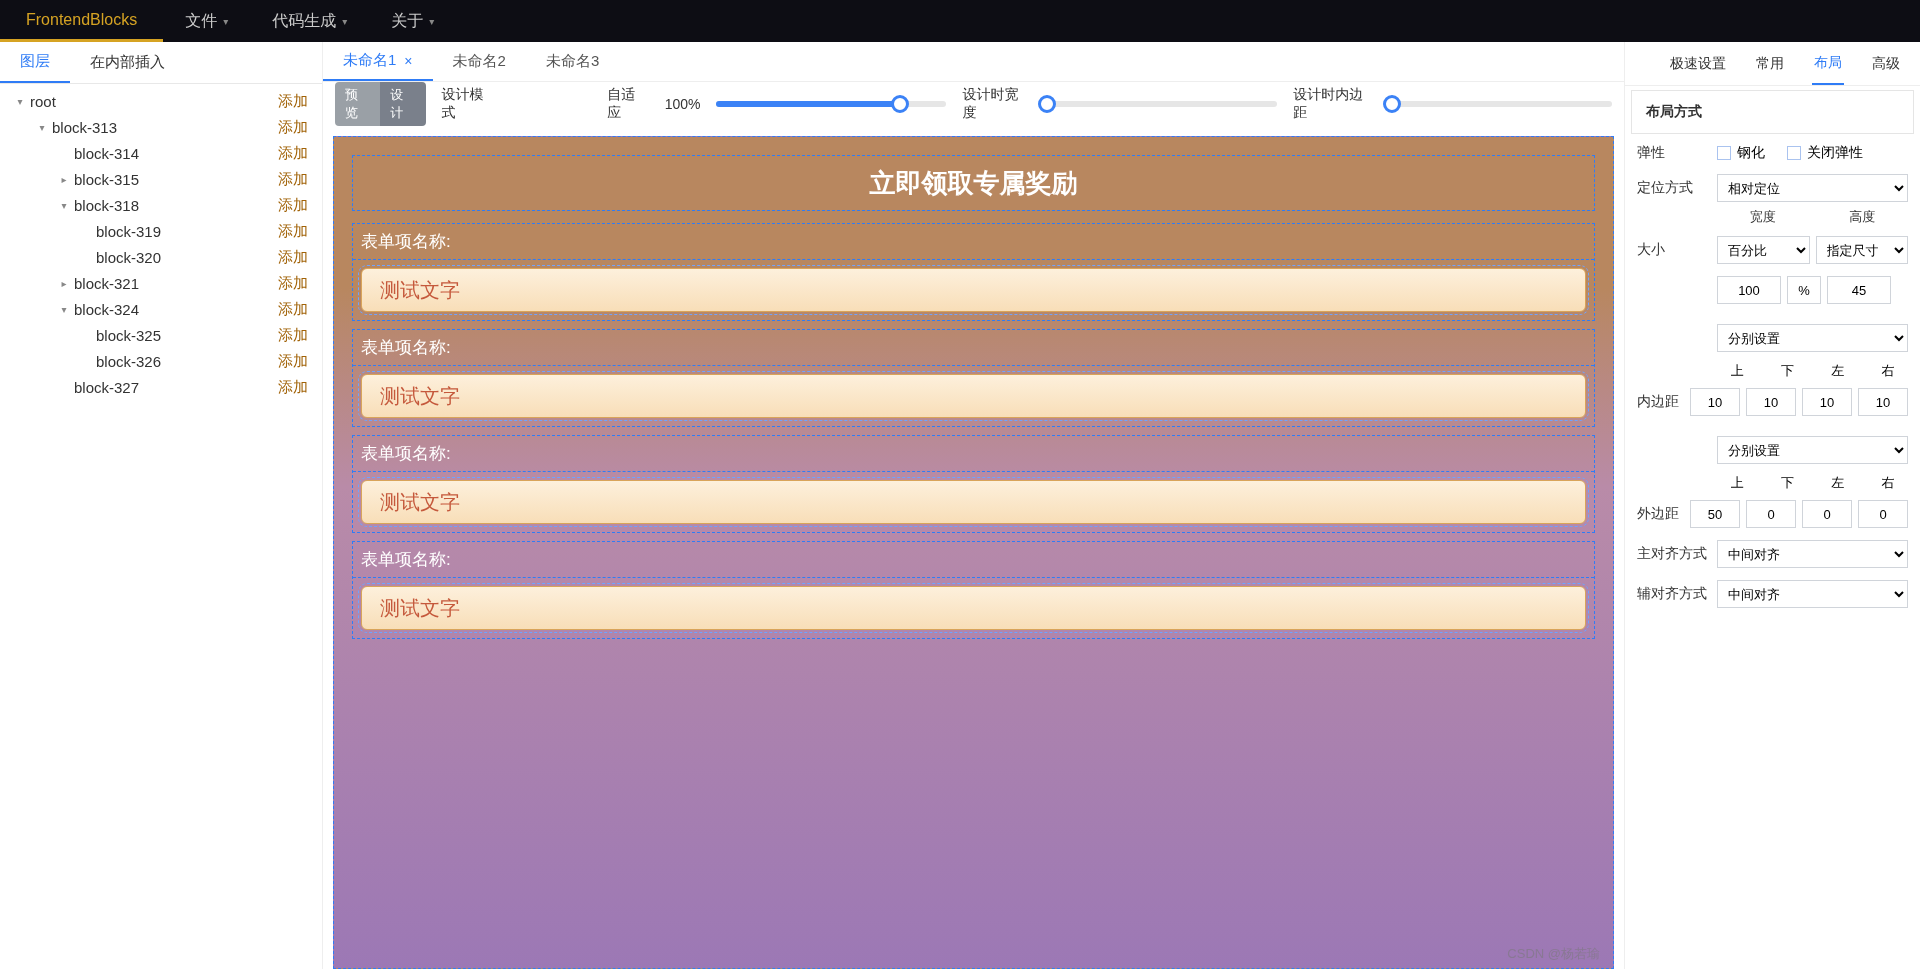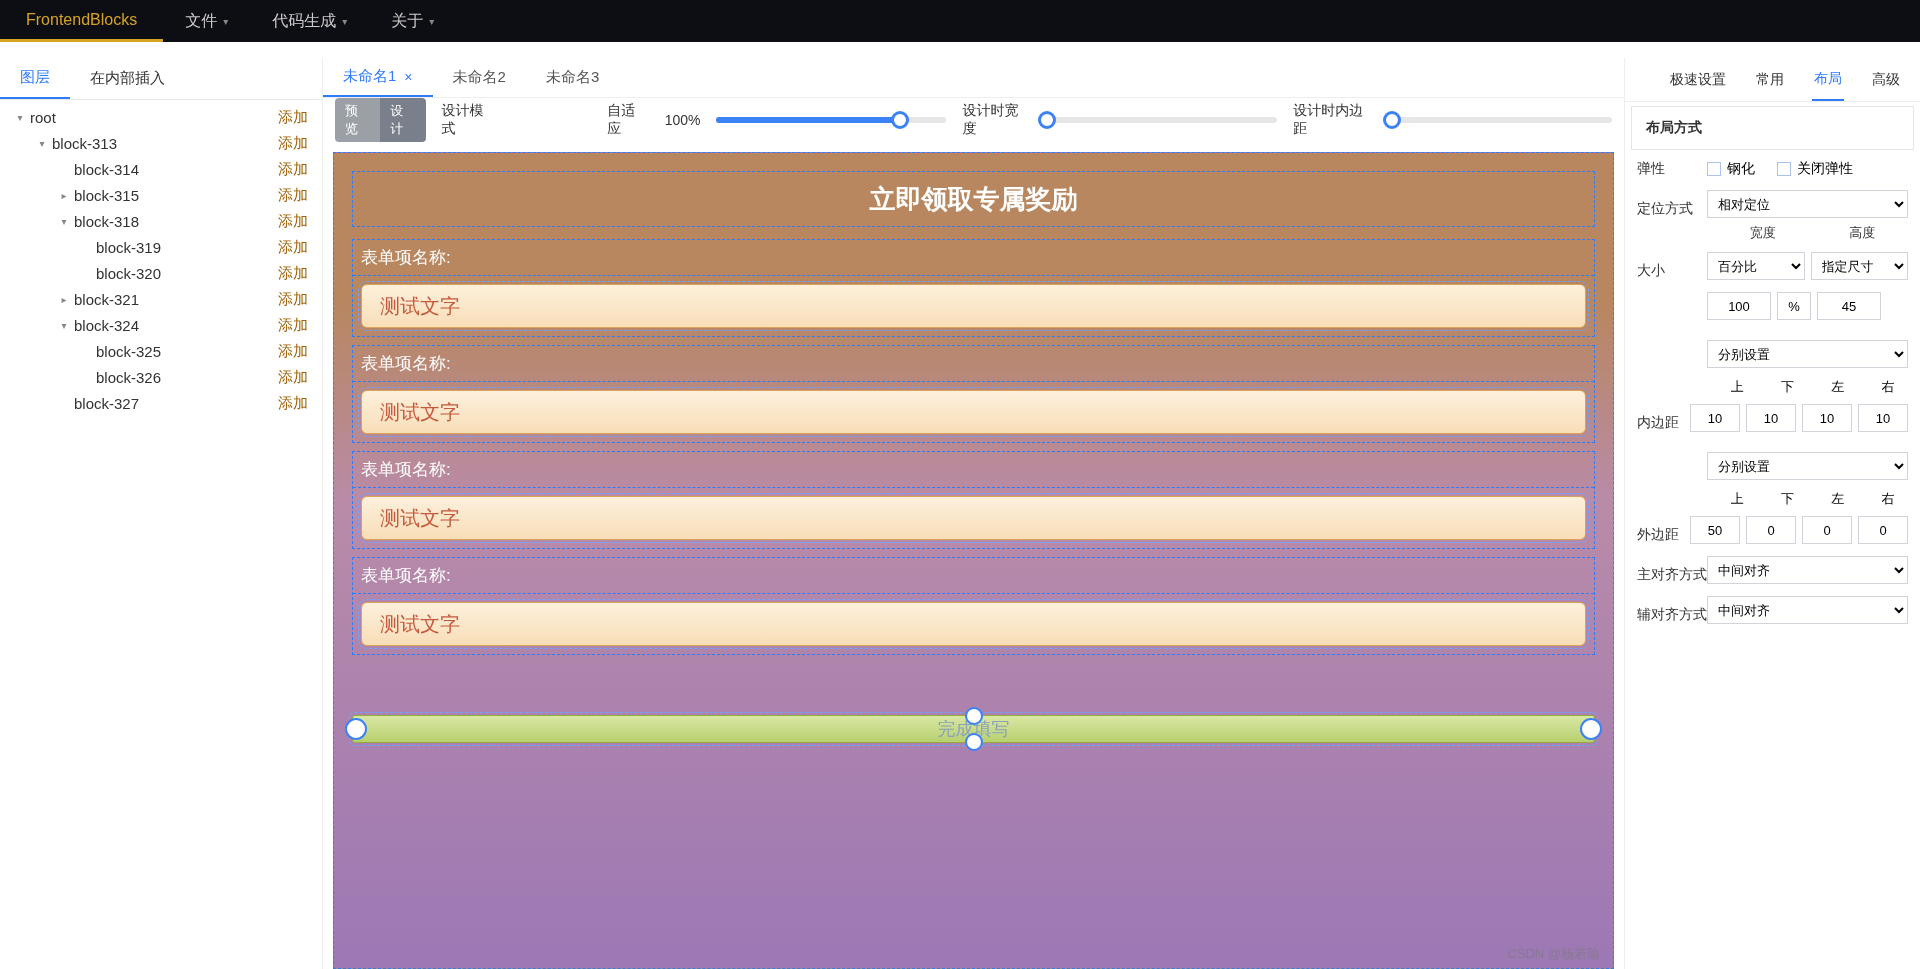--- a/index.html
+++ b/index.html
@@ -6,21 +6,21 @@
 html, body { width: 100%; height: 100%; background: #fff; }
 .app { display: flex; flex-direction: column; width: 1920px; height: 969px; overflow: hidden; }
 
 
 .topbar { height: 42px; background: #0d0d14; display: flex; align-items: stretch; color: #ccc; font-size: 16px; }
 .topbar .logo { color: #d6a323; font-weight: 500; padding: 0 26px; display: flex; align-items: center; border-bottom: 3px solid #d6a323; }
 .topbar .menu-item { padding: 0 22px; display: flex; align-items: center; gap: 6px; cursor: pointer; }
 .topbar .caret { font-size: 10px; color: #888; }
 
 
-.body { flex: 1; display: flex; min-height: 0; margin-top: 16px; }
+.body { flex: 1; display: flex; min-height: 0; }
 
 
 .left { width: 323px; background: #fff; border-right: 1px solid #eee; display: flex; flex-direction: column; font-size: 15px; }
 .left-tabs { display: flex; border-bottom: 1px solid #e8e8e8; height: 42px; }
 .left-tabs .ltab { padding: 0 20px; display: flex; align-items: center; cursor: pointer; color: #333; }
 .left-tabs .ltab.active { color: #2f7cf6; border-bottom: 2px solid #2f7cf6; }
 .tree { flex: 1; overflow: auto; padding-top: 4px; }
 .tree-row { display: flex; align-items: center; justify-content: space-between; height: 26px; font-size: 15px; color: #333; }
 .tree-row .lbl { display: flex; align-items: center; gap: 4px; }
 .tree-row .add { color: #a16207; font-size: 15px; padding-right: 14px; cursor: pointer; }
@@ -60,21 +60,21 @@
 .watermark { position: absolute; right: 14px; bottom: 6px; color: rgba(120,120,120,0.55); font-size: 13px; }
 .canvas-wrap { position: relative; width:100%; height:100%; }
 
 
 .right { width: 296px; background: #fff; border-left: 1px solid #eee; display: flex; flex-direction: column; font-size: 14px; }
 .right-tabs { height: 44px; display: flex; align-items: center; justify-content: flex-end; gap: 26px; padding: 0 18px; border-bottom: 1px solid #eee; }
 .right-tabs .rtab { color: #333; cursor: pointer; padding: 0 2px; height: 100%; display: flex; align-items: center; }
 .right-tabs .rtab.active { color: #2f7cf6; border-bottom: 2px solid #2f7cf6; }
 .section-h { padding: 12px 14px; font-weight: 600; color: #333; background: #fff; }
 .section-h.bordered { border: 1px solid #e5e5e5; margin: 4px 6px; }
-.prop-row { display: flex; align-items: flex-end; padding: 6px 12px; }
+.prop-row { display: flex; align-items: center; padding: 6px 12px; gap: 10px; }
 .prop-row .plabel { width: 70px; color: #333; }
 .prop-row .pctrl { flex: 1; display: flex; gap: 6px; align-items: center; }
 .sel { flex: 1; height: 28px; border: 1px solid #d0d4da; background: #fff; font-size: 13px; padding: 0 6px; }
 .inp { width: 50px; height: 28px; border: 1px solid #d0d4da; background: #fff; font-size: 13px; padding: 0 6px; text-align: center; }
 .inp.wide { width: 64px; }
 .chk { width: 14px; height: 14px; border: 1px solid #aac3ef; background: #fff; display: inline-block; }
 .dim-head { display: flex; gap: 8px; padding: 0 12px 4px 92px; color: #333; font-size: 13px; }
 .dim-head span { flex: 1; text-align: center; }
 .margins-head { display: flex; gap: 10px; padding: 4px 12px 2px 92px; font-size: 13px; }
 .margins-head span { flex: 1; text-align: center; }
@@ -253,25 +253,20 @@
           </div>
           <div class="form-group">
             <div class="form-label">表单项名称:</div>
             <div class="form-input">测试文字</div>
           </div>
           <div class="form-group">
             <div class="form-label">表单项名称:</div>
             <div class="form-input">测试文字</div>
           </div>
 
-          <div class="submit-row">
-            <span>完成填写</span>
-            <div class="submit-mid t"></div>
-            <div class="submit-mid b"></div>
-          </div>
         </div>
         <div class="watermark">CSDN @杨若瑜</div>
         </div>
       </div>
     </div>
 
     <div class="right">
       <div class="right-tabs">
         <div class="rtab">极速设置</div>
         <div class="rtab">常用</div>

